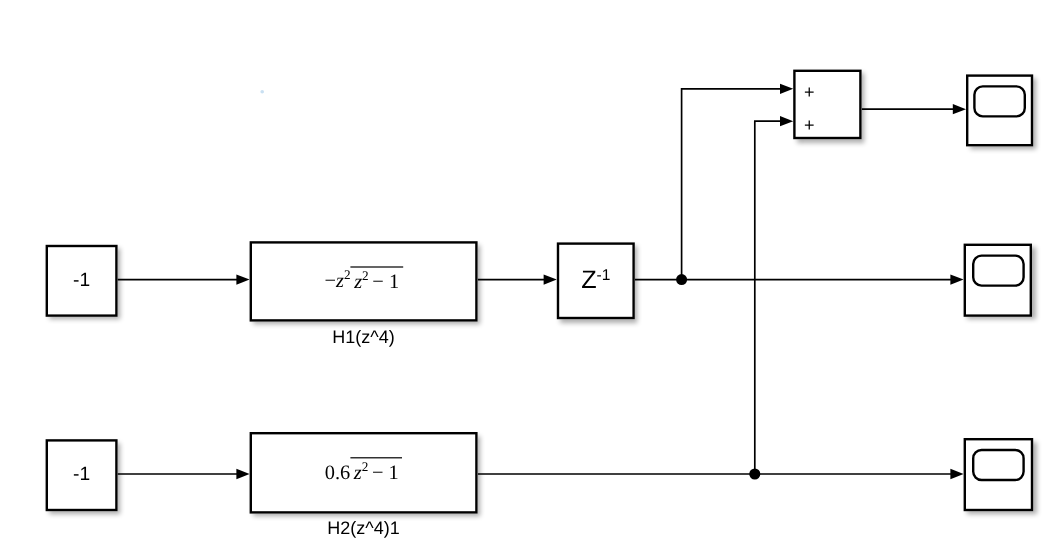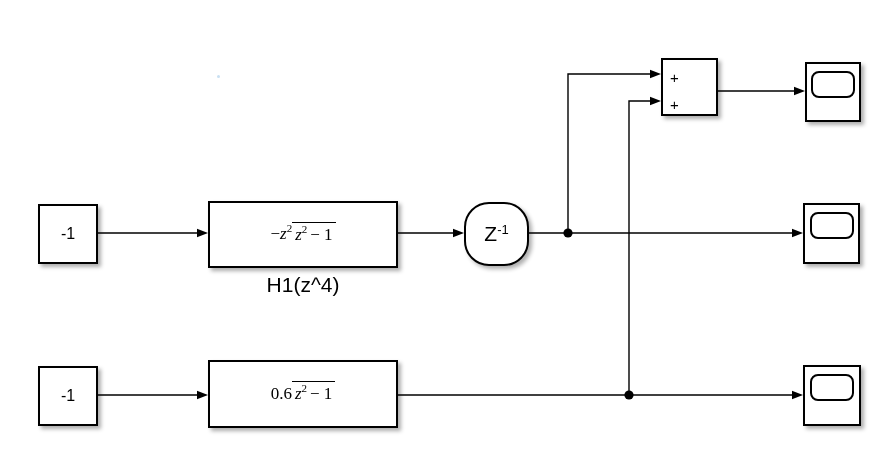--- a/index.html
+++ b/index.html
@@ -13,34 +13,34 @@
   .block{
     position:absolute;background:#fff;border:2px solid #000;box-sizing:border-box;
     display:flex;align-items:center;justify-content:center;
     box-shadow:3px 3px 4px rgba(0,0,0,0.32);
   }
   #const-top,#const-bottom{left:38px;width:60px;height:60px;font-size:16px;}
   #const-top{top:204px;}
   #const-bottom{top:366px;}
   #tf-top{left:208px;top:201px;width:190px;height:67px;}
   #tf-bottom{left:208px;top:360px;width:190px;height:68px;}
-  #delay{left:464px;top:202px;width:65px;height:64px;border-radius:25px;}
+  #delay{left:464px;top:202px;width:65px;height:64px;}
   #sum{left:661px;top:58px;width:57px;height:58px;}
   .scope{flex-direction:column;justify-content:flex-start;padding-top:7px;}
   #scope1{left:805px;top:62px;width:56px;height:60px;}
   #scope2{left:803px;top:203px;width:57px;height:61px;}
   #scope3{left:803px;top:365px;width:58px;height:61px;}
   .scope-screen{width:44px;height:27px;border:2px solid #000;border-radius:8px;box-sizing:border-box;background:#fff;}
   .frac{display:flex;flex-direction:row;align-items:center;
         font-family:"Liberation Serif", serif;font-size:17px;line-height:1.2;}
   .frac .den{border-top:1.5px solid #000;padding:2px 3px;}
   .frac sup{font-size:11px;line-height:0;}
   .frac i{font-style:italic;}
   .frac .tail{margin-left:3px;}
-  .block-label{position:absolute;left:208px;width:190px;text-align:center;font-size:21px;}
+  .block-label{position:absolute;left:208px;width:190px;text-align:center;font-size:15px;}
   #tf-top-label{top:273px;}
   #tf-bottom-label{top:432px;}
   .delay-base{font-size:21px;}
   .delay-exp{font-size:13px;position:relative;top:-1px;}
   .plus{position:absolute;left:7px;font-size:15px;line-height:15px;}
   .plus1{top:10px;}
   .plus2{top:37px;}
   .artifact{position:absolute;left:217px;top:75px;width:3px;height:3px;
             background:#c9e0f2;border-radius:50%;}
 </style>
@@ -101,20 +101,21 @@
     </div>
   </div>
   <div class="block-label" id="tf-top-label">H1(z^4)</div>
 
   <div class="block" id="tf-bottom">
     <div class="frac">
       <div class="num"><span>0.6</span></div>
       <div class="den"><i>z</i><sup>2</sup><span class="tail">− 1</span></div>
     </div>
   </div>
+  <div class="block-label" id="tf-bottom-label">H2(z^4)1</div>
 
   <div class="block" id="delay">
     <span><span class="delay-base">Z</span><sup class="delay-exp">-1</sup></span>
   </div>
 
   <div class="block" id="sum">
     <span class="plus plus1">+</span>
     <span class="plus plus2">+</span>
   </div>
 

